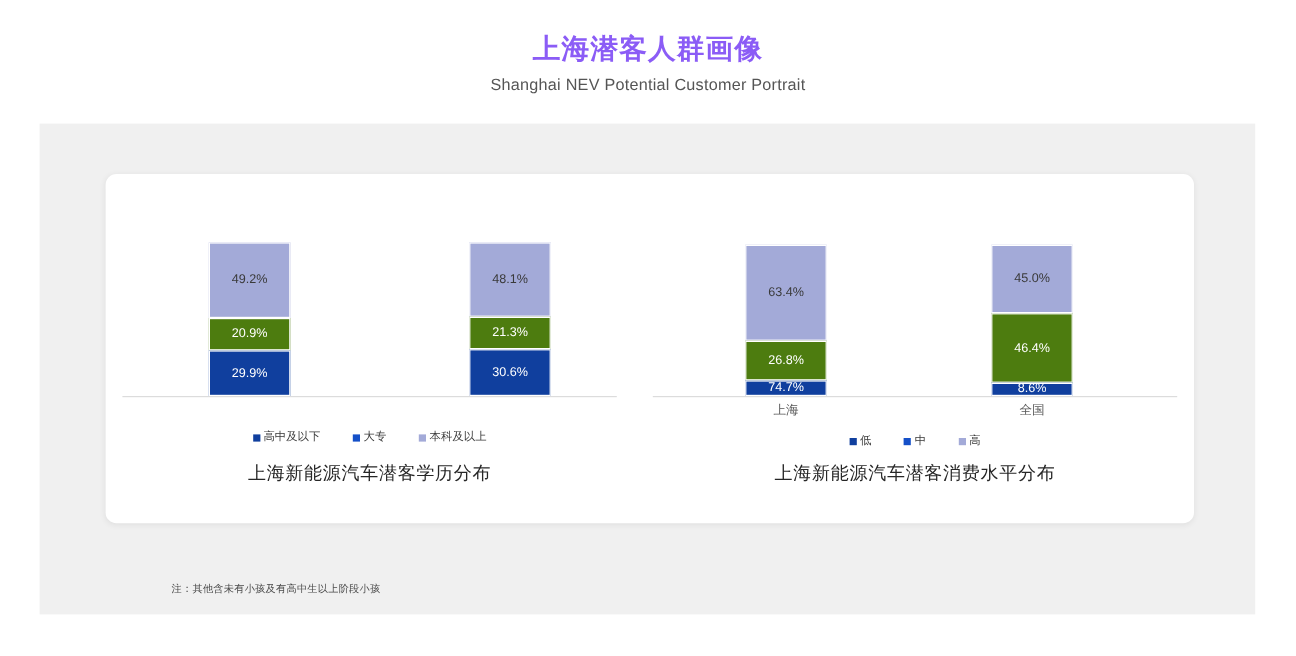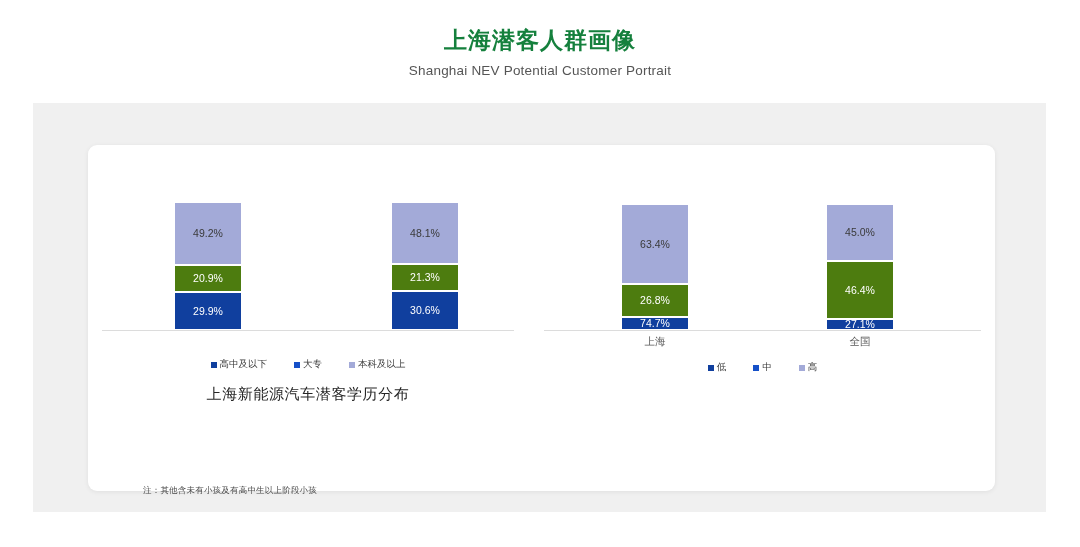--- a/index.html
+++ b/index.html
@@ -20,21 +20,21 @@
     position: absolute;
     top: 0;
     left: 0;
     width: 1080px;
     text-align: center;
     padding-top: 26px;
   }
   .main-title {
     font-size: 23px;
     font-weight: bold;
-    color: #15803d;
+    color: #8b5cf6;
     letter-spacing: 1px;
     line-height: 1.25;
     margin: 0;
   }
   .sub-title {
     font-size: 13.5px;
     color: #555555;
     margin-top: 8px;
     letter-spacing: 0.2px;
   }
@@ -48,21 +48,21 @@
     height: 409px;
     background: #f0f0f0;
   }
 
   
   .white-card {
     position: absolute;
     left: 55px;
     top: 42px;
     width: 907px;
-    height: 346px;
+    height: 291px;
     background: #ffffff;
     border-radius: 9px;
     box-shadow: 0 1px 5px rgba(0,0,0,0.07);
   }
 
   
   .charts-row {
     position: absolute;
     left: 0;
     top: 0;
@@ -228,21 +228,21 @@
           <div class="bar-col" style="left:77px;">
             <div class="seg light" style="height:80px;">63.4%</div>
             <div class="seg mid" style="height:33px;">26.8%</div>
             <div class="seg dark" style="height:13px;">74.7%</div>
           </div>
           <div class="cat-label" style="left:77px;">上海</div>
 
           <div class="bar-col" style="left:282px;">
             <div class="seg light" style="height:57px;">45.0%</div>
             <div class="seg mid" style="height:58px;">46.4%</div>
-            <div class="seg dark" style="height:11px;">27.1%</div>
+            <div class="seg dark" style="height:11px;">8.6%</div>
           </div>
           <div class="cat-label" style="left:282px;">全国</div>
 
           <div class="axis-line"></div>
         </div>
 
         <div class="legend offset-right">
           <span class="legend-item">
             <span class="legend-swatch" style="background:#103f9e;"></span>
             <span>低</span>
@@ -250,19 +250,20 @@
           <span class="legend-item">
             <span class="legend-swatch" style="background:#1550c8;"></span>
             <span>中</span>
           </span>
           <span class="legend-item">
             <span class="legend-swatch" style="background:#a3aad8;"></span>
             <span>高</span>
           </span>
         </div>
 
+        <div class="chart-caption">上海新能源汽车潜客消费水平分布</div>
       </div>
 
     </div>
 
     <div class="footnote">注：其他含未有小孩及有高中生以上阶段小孩</div>
   </div>
 </div>
 
 </body></html>

